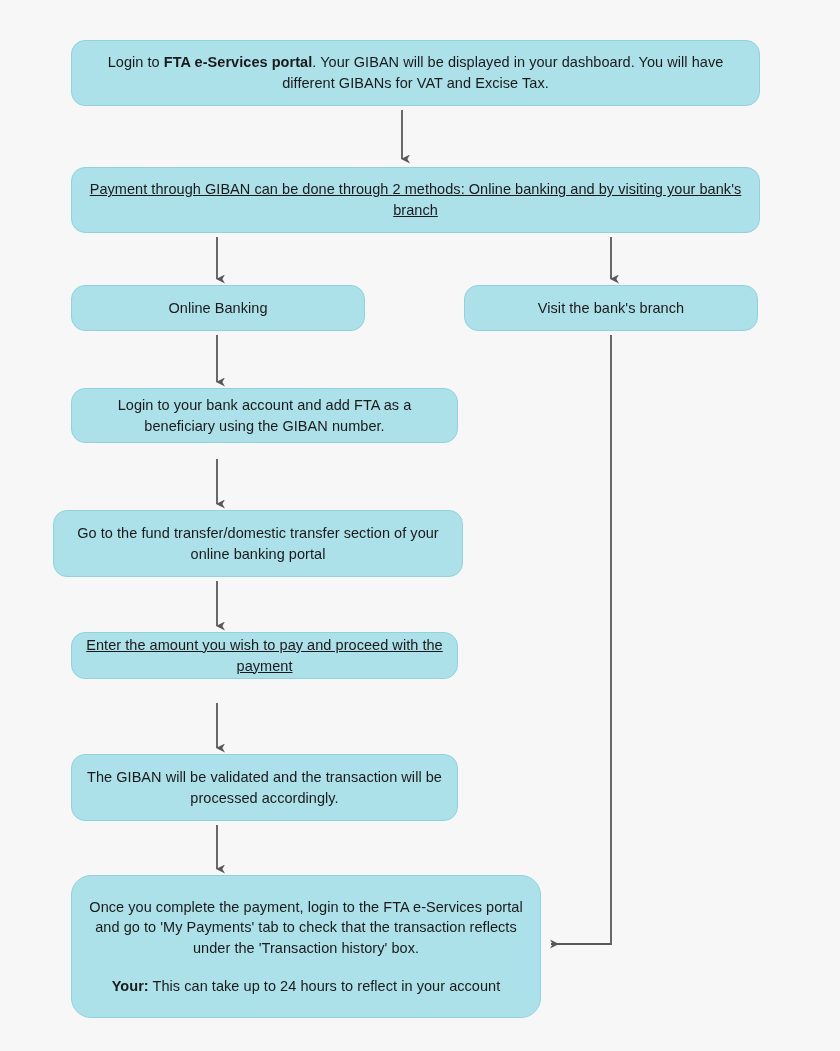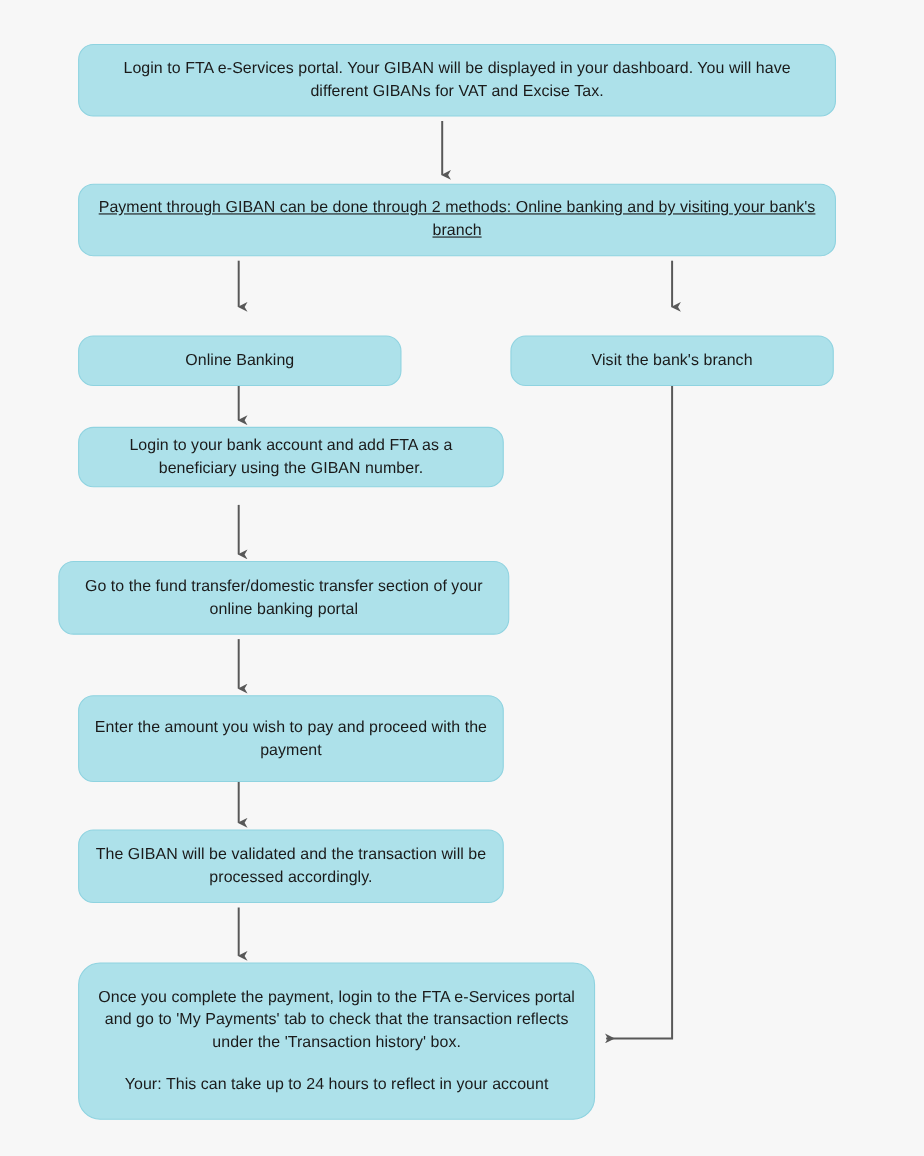--- a/index.html
+++ b/index.html
@@ -43,44 +43,43 @@
     font-size: 14.5px;
     line-height: 1.42;
     color: #1a1a1a;
     letter-spacing: 0.05px;
   }
   .node .node-text {
     display: block;
     width: 100%;
   }
   .node b, .node strong {
-    font-weight: normal;
+    font-weight: bold;
   }
   .node-small {
     font-size: 14.5px;
-    margin-top: 20px;
   }
   .node-note-block {
     display: flex;
     flex-direction: column;
     justify-content: center;
     align-items: center;
     gap: 0;
   }
   .note-gap {
     height: 17px;
   }
   
   #node-login        { left: 71px;  top: 40px;  width: 689px; height: 66px;  }
   #node-methods      { left: 71px;  top: 167px; width: 689px; height: 66px; text-decoration: underline;  }
   #node-online       { left: 71px;  top: 285px; width: 294px; height: 46px;  }
   #node-branch       { left: 464px; top: 285px; width: 294px; height: 46px;  }
   #node-addbenef     { left: 71px;  top: 388px; width: 387px; height: 55px;  }
   #node-fundtransfer { left: 53px;  top: 510px; width: 410px; height: 67px; text-align: center;  }
-  #node-enteramount  { left: 71px;  top: 632px; width: 387px; height: 79px;  }
+  #node-enteramount  { left: 71px;  top: 632px; width: 387px; height: 47px; text-decoration: underline;  }
   #node-validate     { left: 71px;  top: 754px; width: 387px; height: 67px;  }
   #node-verify       { left: 71px;  top: 875px; width: 470px; height: 143px; border-radius: 20px; }
 </style>
 </head>
 <body>
 
 <div id="flow-root">
 
   <svg class="edge-layer" width="840" height="1051" viewBox="0 0 840 1051" xmlns="http://www.w3.org/2000/svg">
     <defs>

